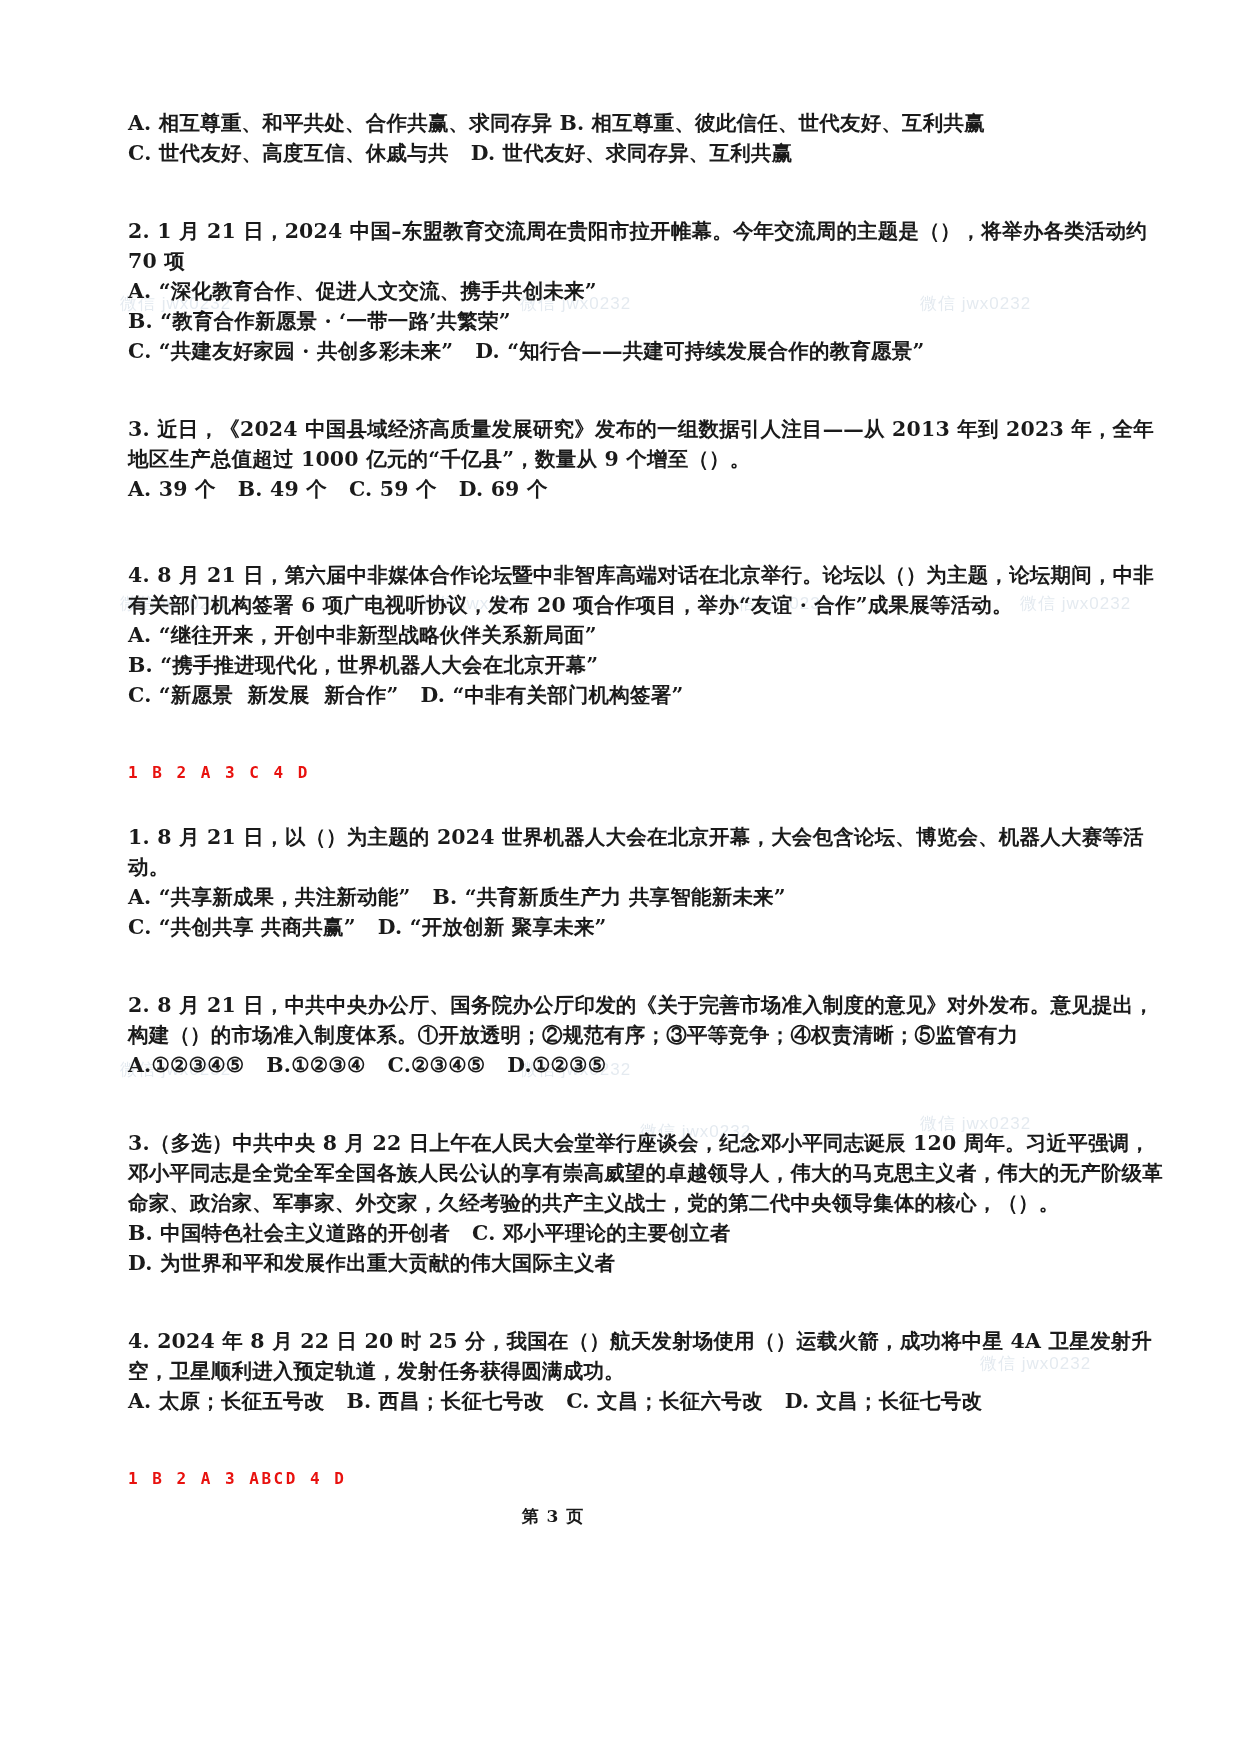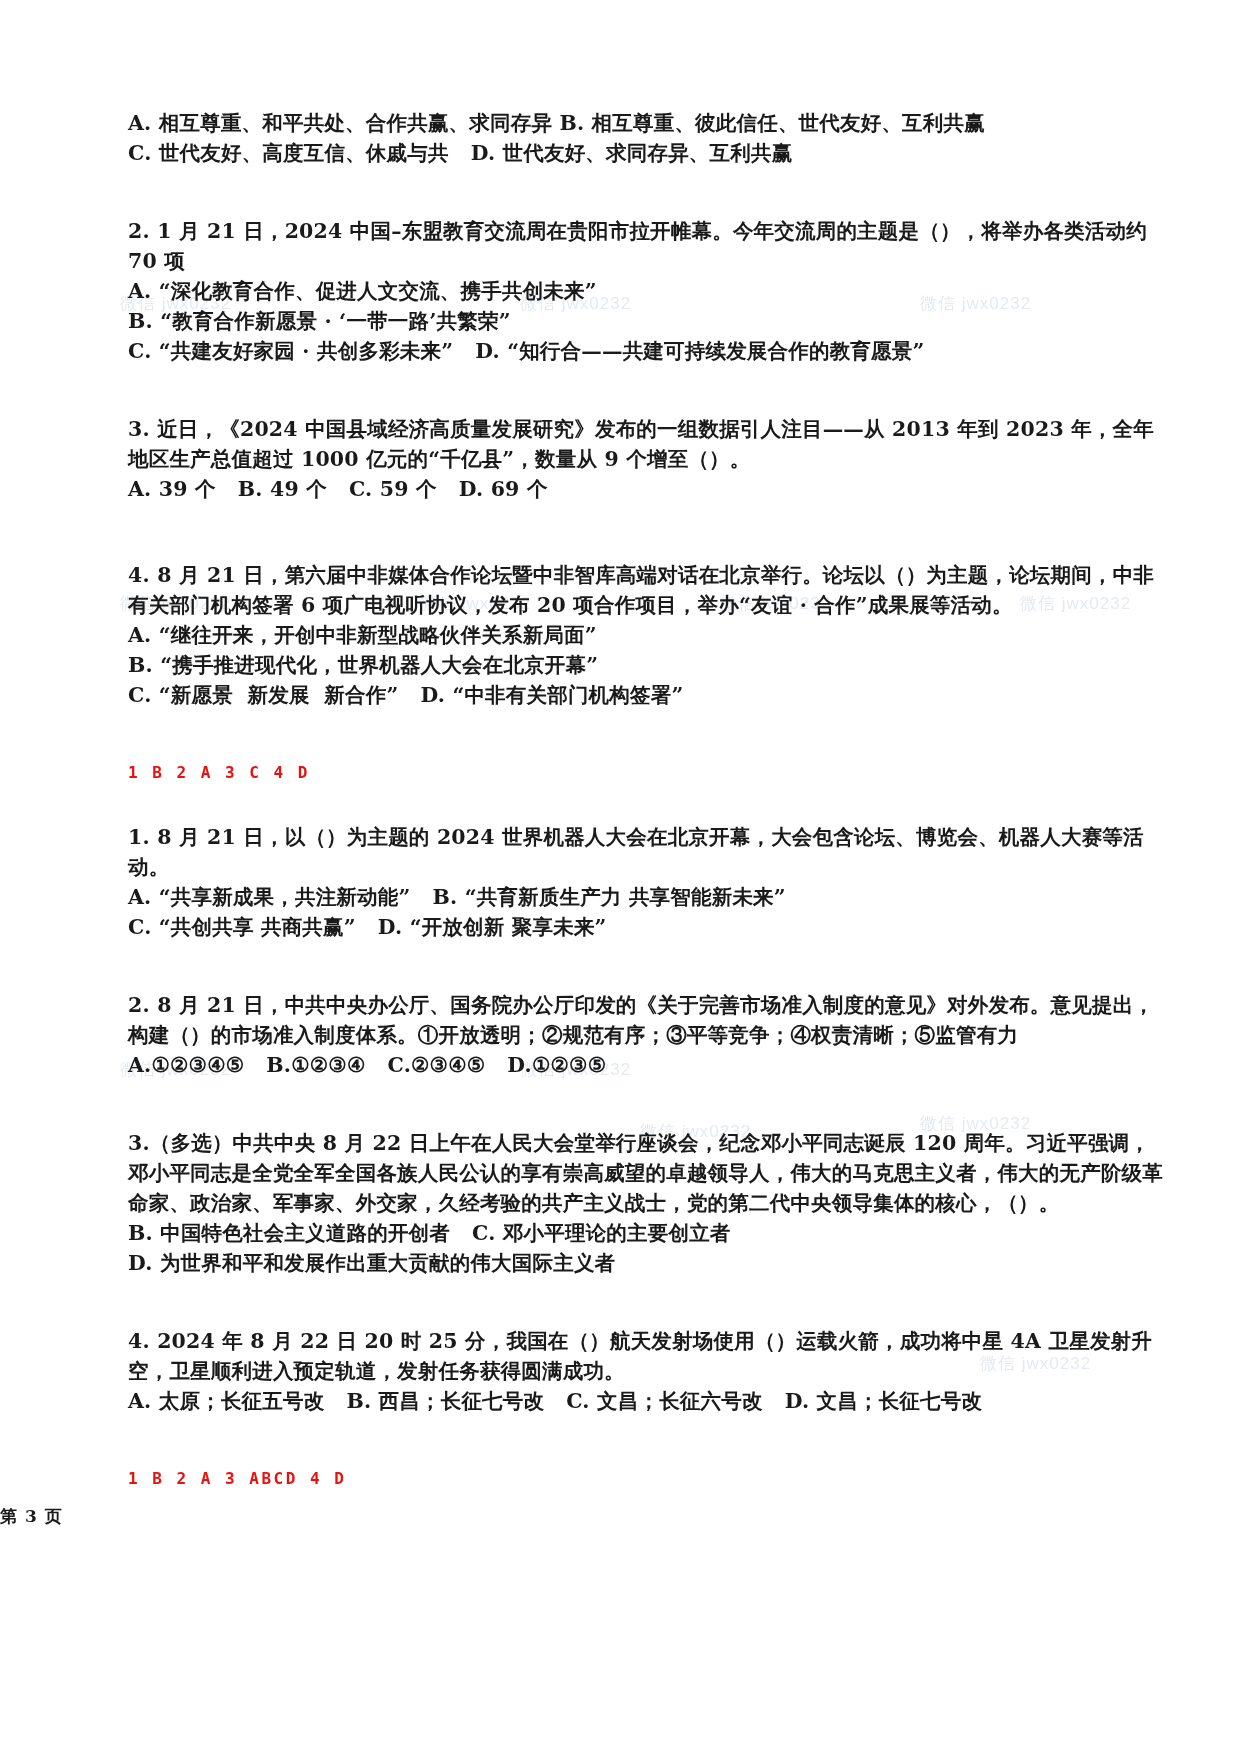--- a/index.html
+++ b/index.html
@@ -78,20 +78,21 @@
     font-family: "DejaVu Sans Mono", "Liberation Mono", monospace;
   }
   .spacer-md { height: 26px; }
   .spacer-lg { height: 34px; }
 
   .footer {
     position: absolute;
     left: 0;
     top: 1505px;
     width: 1106px;
+    text-align: center;
     font-size: 17px;
     font-weight: 700;
     color: #1a1a1a;
     z-index: 2;
     font-family: "DejaVu Serif", "Liberation Serif", serif;
     letter-spacing: 1px;
   }
 </style>
 </head>
 <body>

